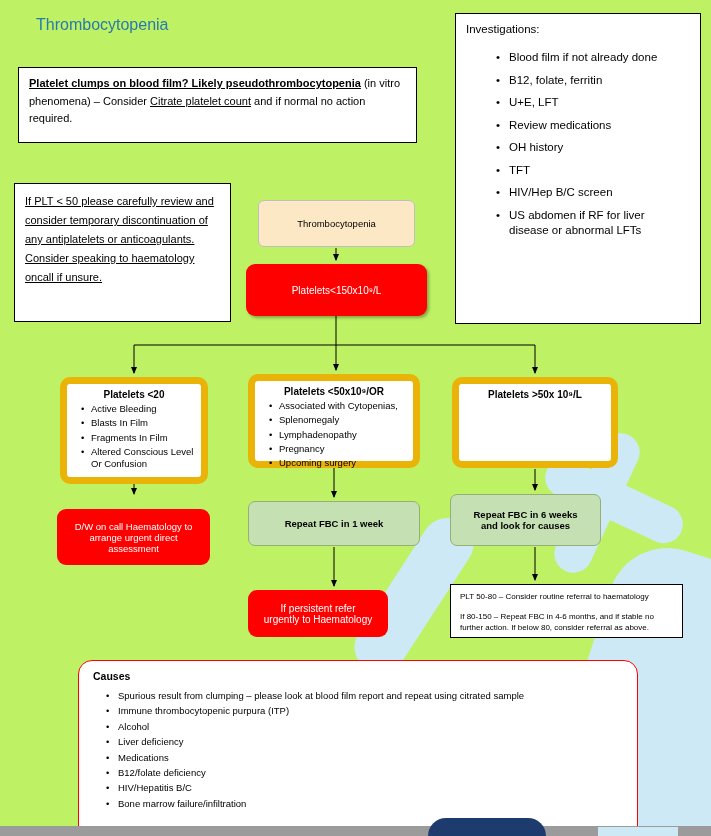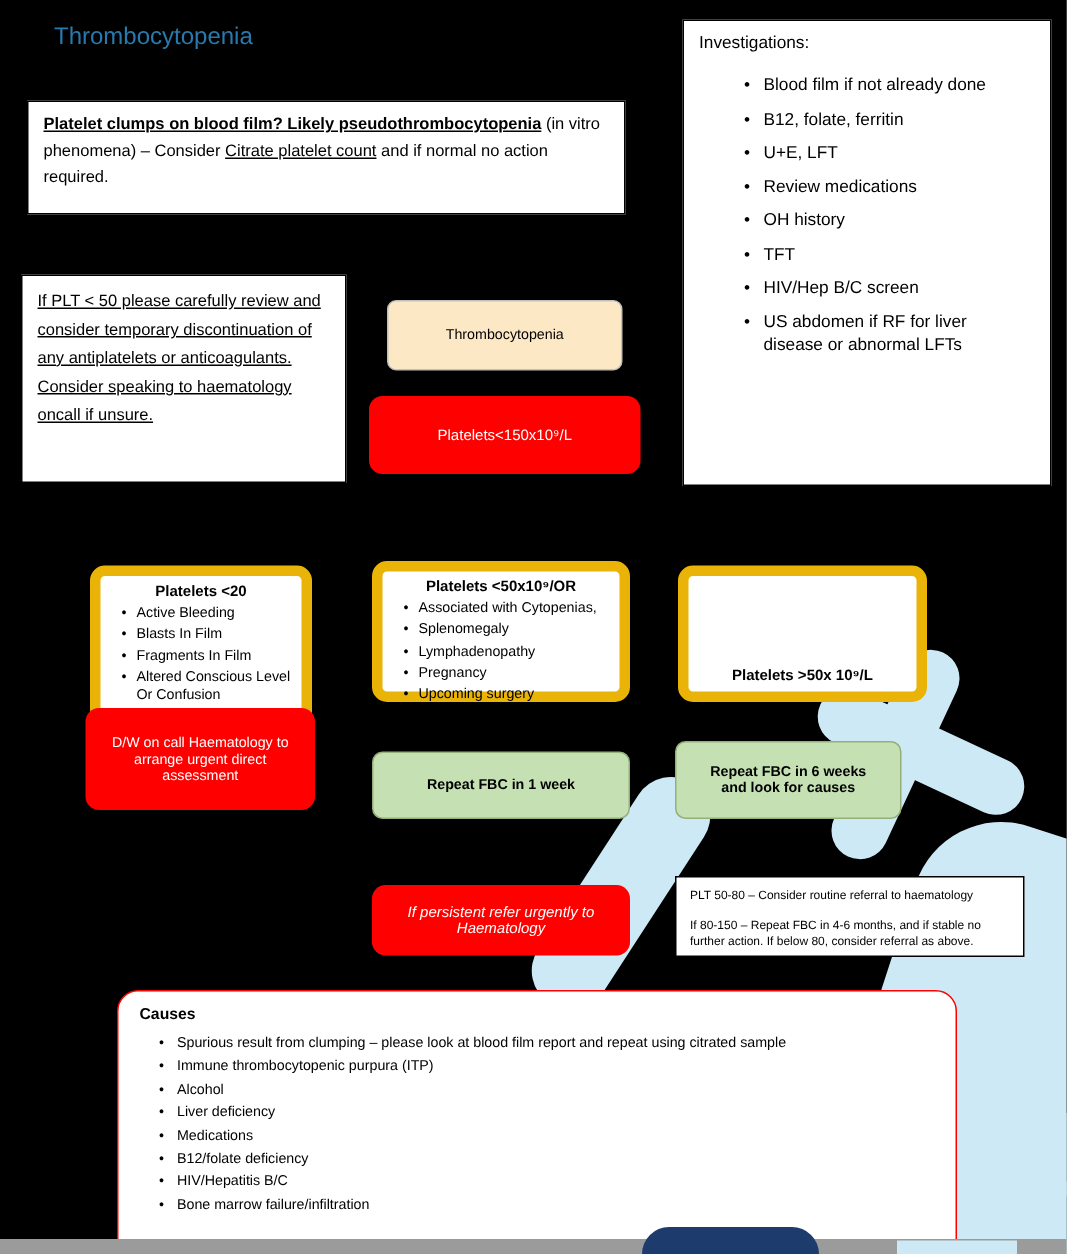--- a/index.html
+++ b/index.html
@@ -2,21 +2,21 @@
 <html style="--title-blue: #2879AD; --action-red: #FE0000; --green-fill: #C5E0B3; --green-border: #94AF77; --root-fill: #FCE8C4; --root-border: #BFBFBF; --causes-border: #FF0000; --watermark-blue: #CDE9F5; --watermark-navy: #1E3B6E; --footer-grey: #9B9B9B;"><head>
 <meta charset="utf-8">
 <style>
   * { box-sizing: border-box; margin: 0; padding: 0; }
   :root{
     --title-blue:#2879AD; --action-red:#FE0000; --green-fill:#C5E0B3; --green-border:#94AF77;
     --root-fill:#FCE8C4; --root-border:#BFBFBF; --causes-border:#FF0000;
     --watermark-blue:#CDE9F5; --watermark-navy:#1E3B6E; --footer-grey:#9B9B9B;
   }
   body { font-family:"Liberation Sans", sans-serif; background:#fff; }
-  .page { position:relative; width:711px; height:836px; background:#000000; overflow:hidden; }
+  .page { position:relative; width:711px; height:836px; background:#bef264; overflow:hidden; }
 
   
   .wm { position:absolute; background:var(--watermark-blue); z-index:0; }
   .wm-a1 { left:578px; top:428px; width:38px; height:150px; transform:rotate(25deg); border-radius:19px; }
   .wm-a2 { left:540px; top:482px; width:148px; height:38px; transform:rotate(25deg); border-radius:19px; }
   .wm-band { left:388px; top:508px; width:52px; height:175px; transform:rotate(33deg); border-radius:26px; }
   .wm-big { left:588px; top:556px; width:190px; height:235px; transform:rotate(18deg); border-radius:60px; }
   .wm-big2 { left:612px; top:742px; width:150px; height:120px; border-radius:50px; }
   .wm-bottom { left:322px; top:794px; width:150px; height:52px; transform:rotate(-14deg); border-radius:26px; }
   .wm-br { left:548px; top:776px; width:180px; height:66px; transform:rotate(8deg); border-radius:30px; }
@@ -50,29 +50,29 @@
   .red-node { background:var(--action-red); color:#fff; border-radius:9px; font-size:10px; }
   .level1 { left:246px; top:264px; width:181px; height:52px; box-shadow:2px 2px 3px rgba(0,0,0,0.3); }
 
   .branch { position:absolute; background:#fff; border:7px solid #eab308; border-radius:10px; font-size:9.5px; padding:5px 7px; z-index:2; }
   .branch-title { font-weight:bold; text-align:center; font-size:10px; margin-bottom:3px; }
   .branch-list { list-style:none; margin-left:7px; }
   .branch-list li { position:relative; padding-left:10px; margin-bottom:2px; line-height:1.3; }
   .branch-list li::before { content:"•"; position:absolute; left:0; }
   .branch-left { left:60px; top:377px; width:148px; height:107px; }
   .branch-mid { left:248px; top:374px; width:172px; height:94px; }
-  .branch-right { left:452px; top:377px; width:166px; height:91px; display:flex; align-items:flex-end; justify-content:center; }
+  .branch-right { left:452px; top:377px; width:166px; height:91px; display:flex; align-items:flex-start; justify-content:center; }
   .branch-right .branch-title { margin:0; }
 
-  .action-left { left:57px; top:472px; width:153px; height:68px; padding:4px 10px; font-size:9.5px; }
+  .action-left { left:57px; top:509px; width:153px; height:56px; padding:4px 10px; font-size:9.5px; }
   .green-node { background:var(--green-fill); border:1px solid var(--green-border); border-radius:7px;
                 font-weight:bold; font-size:9.5px; color:#000; }
   .action-mid { left:248px; top:501px; width:172px; height:45px; }
   .action-right { left:450px; top:494px; width:151px; height:52px; padding:4px 16px; }
-  .escalation { left:248px; top:590px; width:172px; height:47px; padding:14px 14px;font-style:italic; }
+  .escalation { left:248px; top:590px; width:140px; height:47px; padding:14px 14px; }
 
   .followup { left:450px; top:584px; width:233px; height:54px; padding:7px 9px; font-size:8px; line-height:1.35; }
   .fu2 { margin-top:9px; }
 
   .causes { position:absolute; left:78px; top:660px; width:560px; height:200px; background:#fff;
             border:1.5px solid var(--causes-border); border-radius:14px; padding:9px 14px; z-index:2; }
   .causes-title { font-weight:bold; font-size:10.5px; margin-bottom:8px; }
   .causes-list { list-style:none; margin-left:13px; }
   .causes-list li { position:relative; padding-left:12px; margin-bottom:3.5px; font-size:9.5px; line-height:1.25; }
   .causes-list li::before { content:"•"; position:absolute; left:0; }

